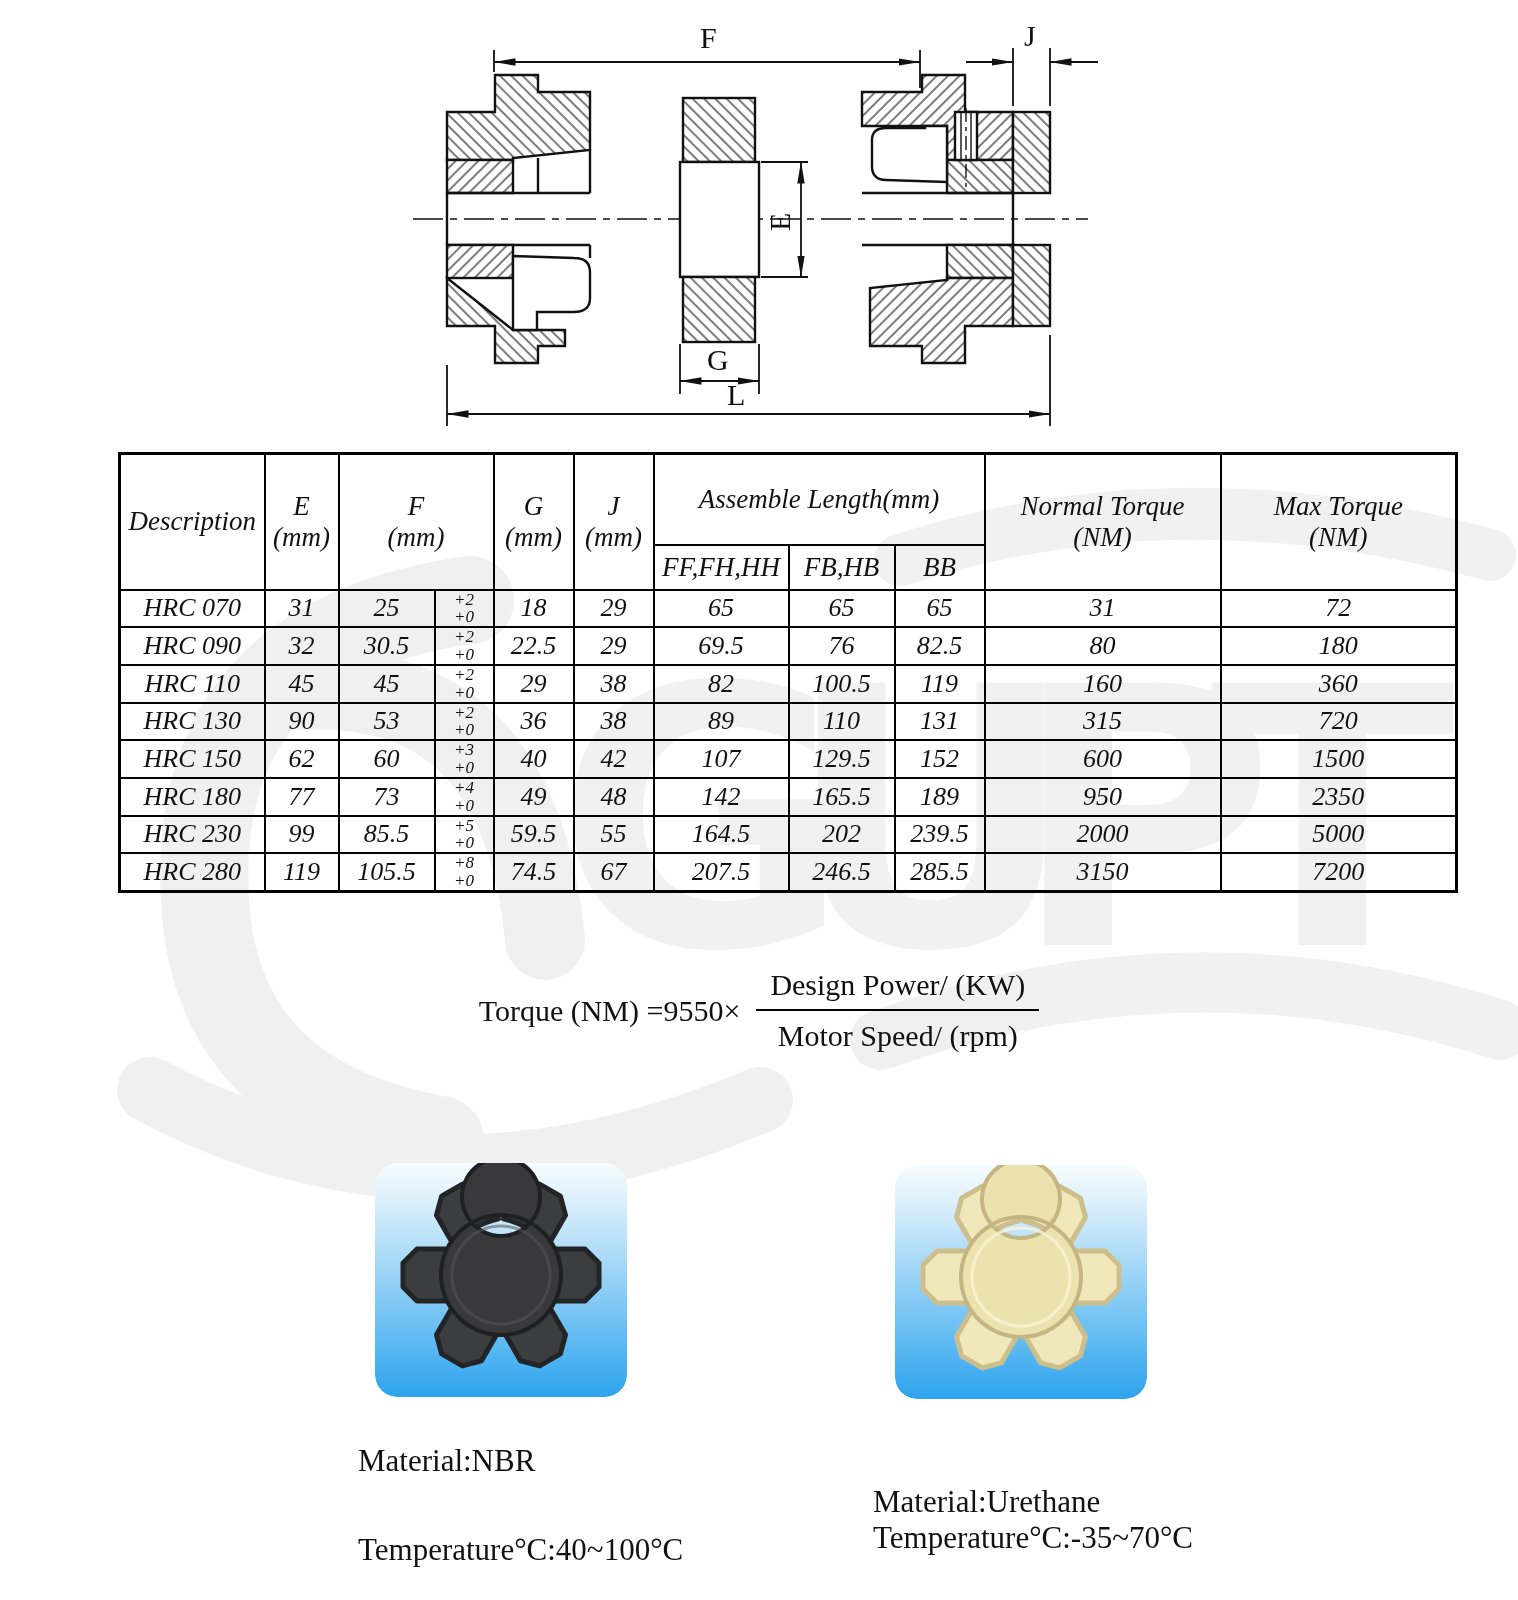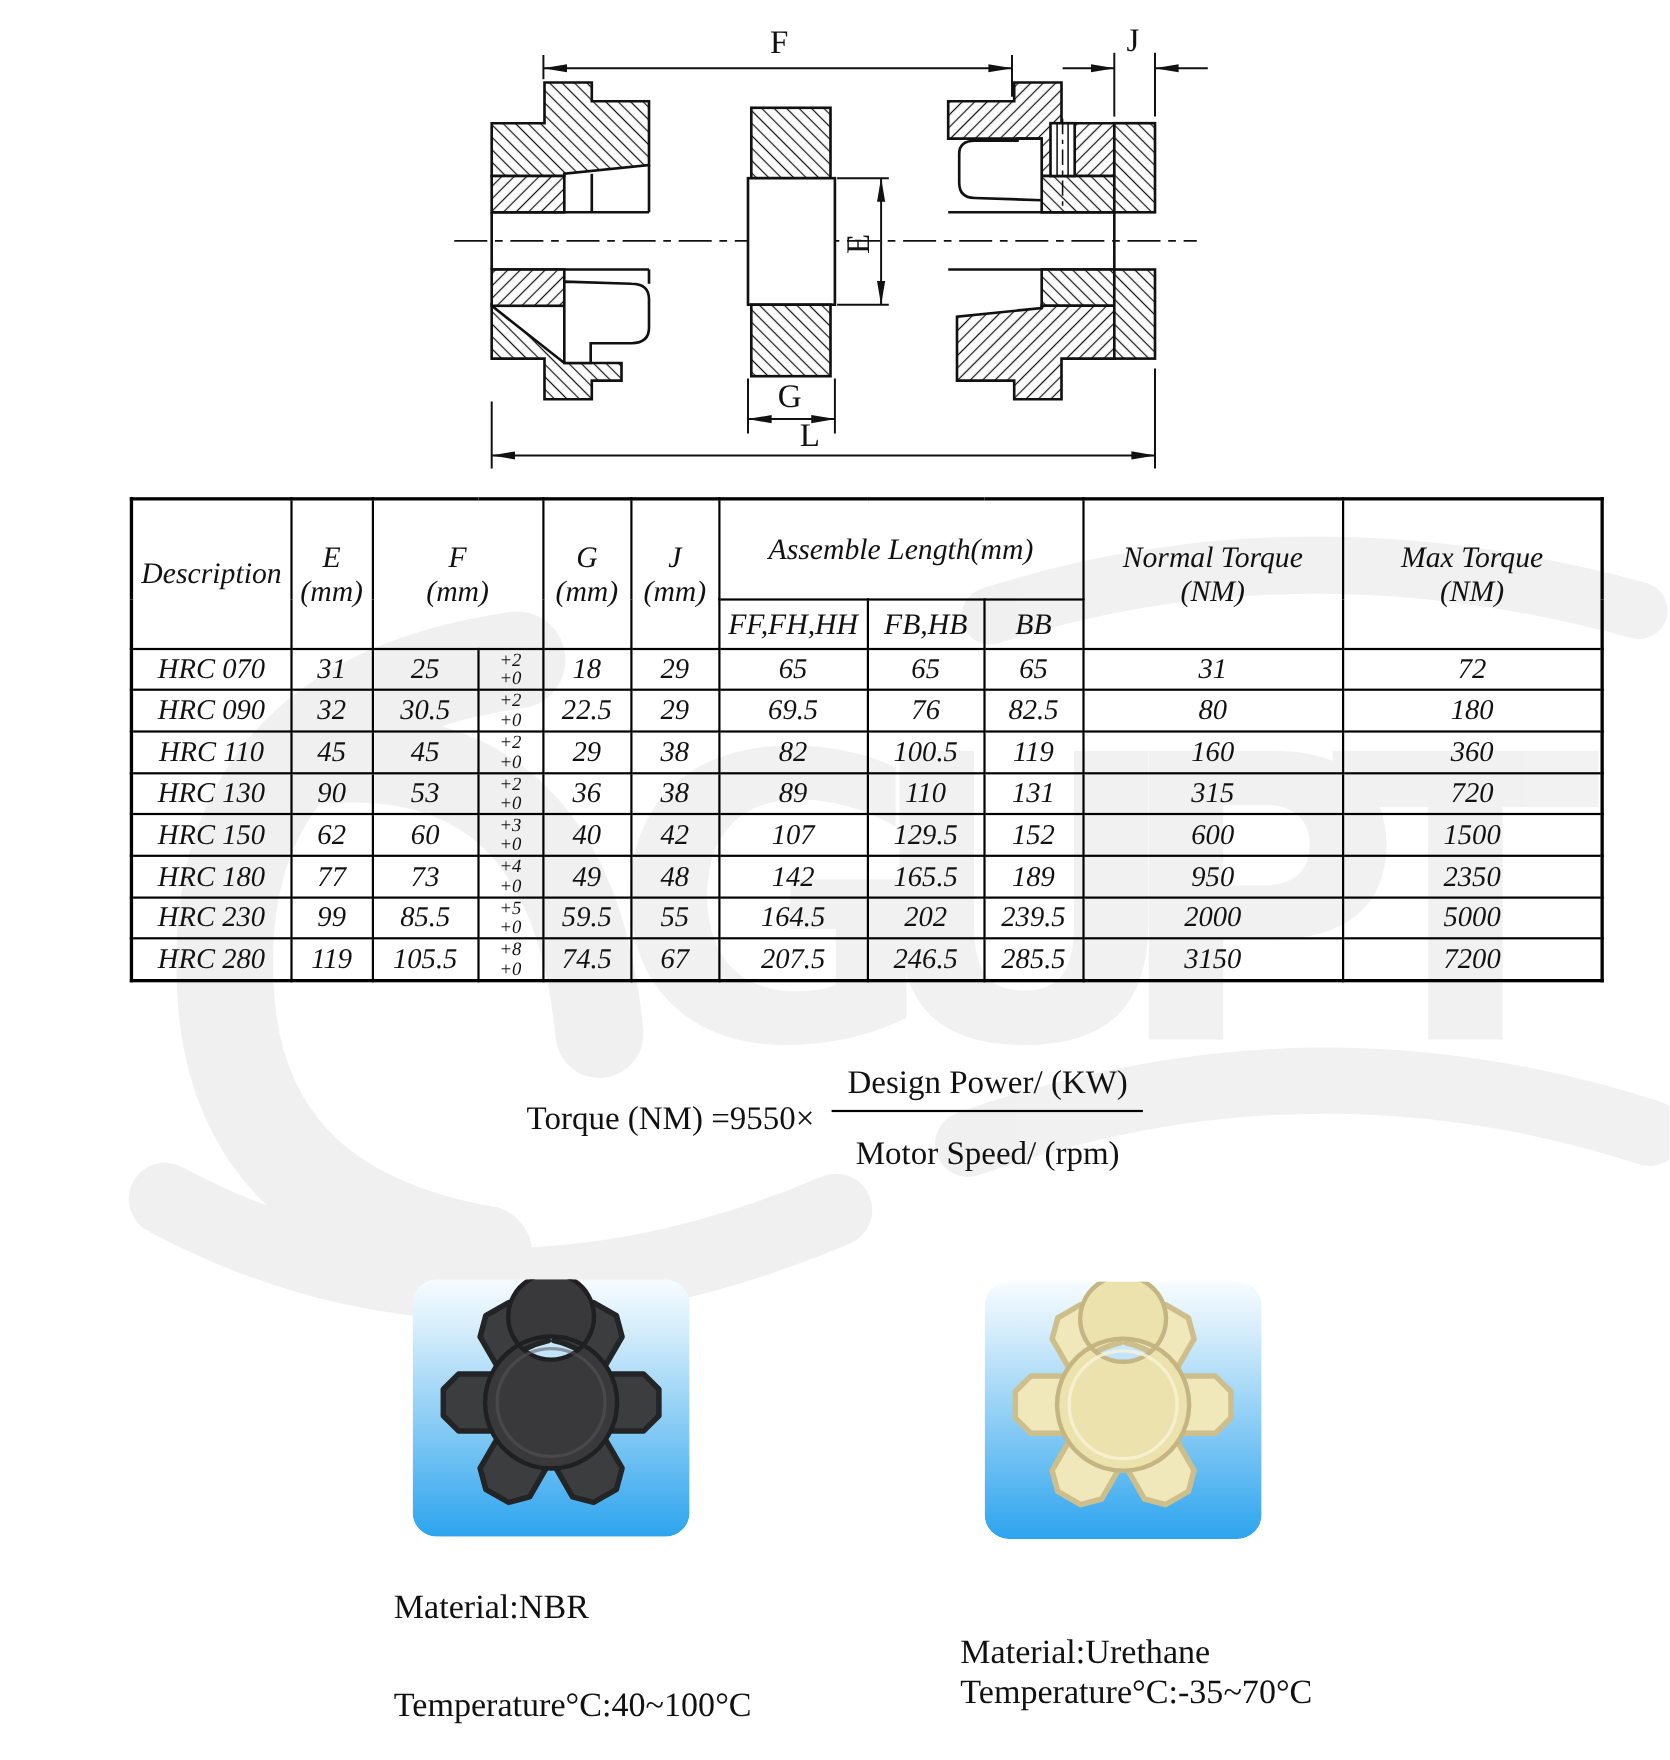--- a/index.html
+++ b/index.html
@@ -33,21 +33,21 @@
   td.tol div { text-align:center; }
 
   
   .formula {
     position:absolute; left:0; top:968px; width:100%; z-index:1;
     display:flex; justify-content:center; align-items:center; gap:16px;
     font-size:30px;
   }
   .frac { display:inline-flex; flex-direction:column; text-align:center; }
   .frac .num { border-bottom:2.5px solid #000; padding:0 14px 7px 14px; }
-  .frac .den { padding-top:21px; }
+  .frac .den { padding-top:8px; }
 
   
   .card {
     position:absolute; z-index:1; width:252px; height:234px; border-radius:22px; overflow:hidden;
   }
   .card svg { display:block; }
   .caption { position:absolute; z-index:1; font-size:31px; white-space:nowrap;font-family:Liberation Serif, serif; }
 </style>
 </head>
 <body>

